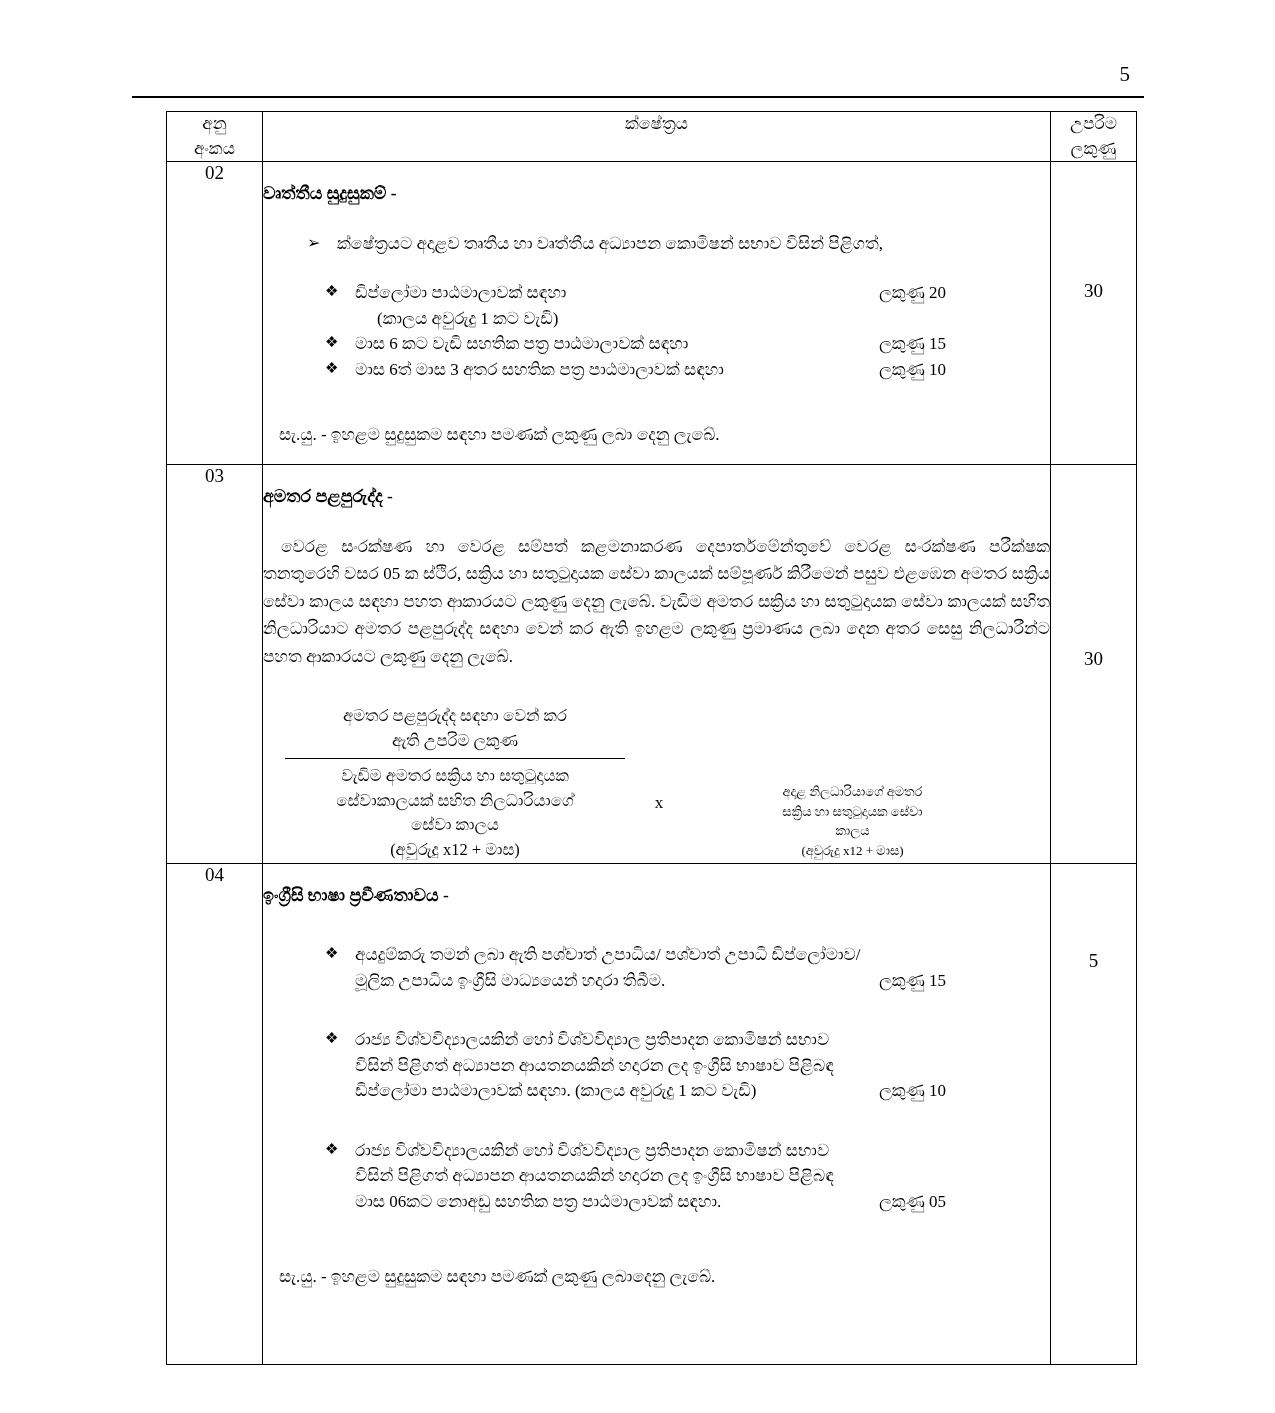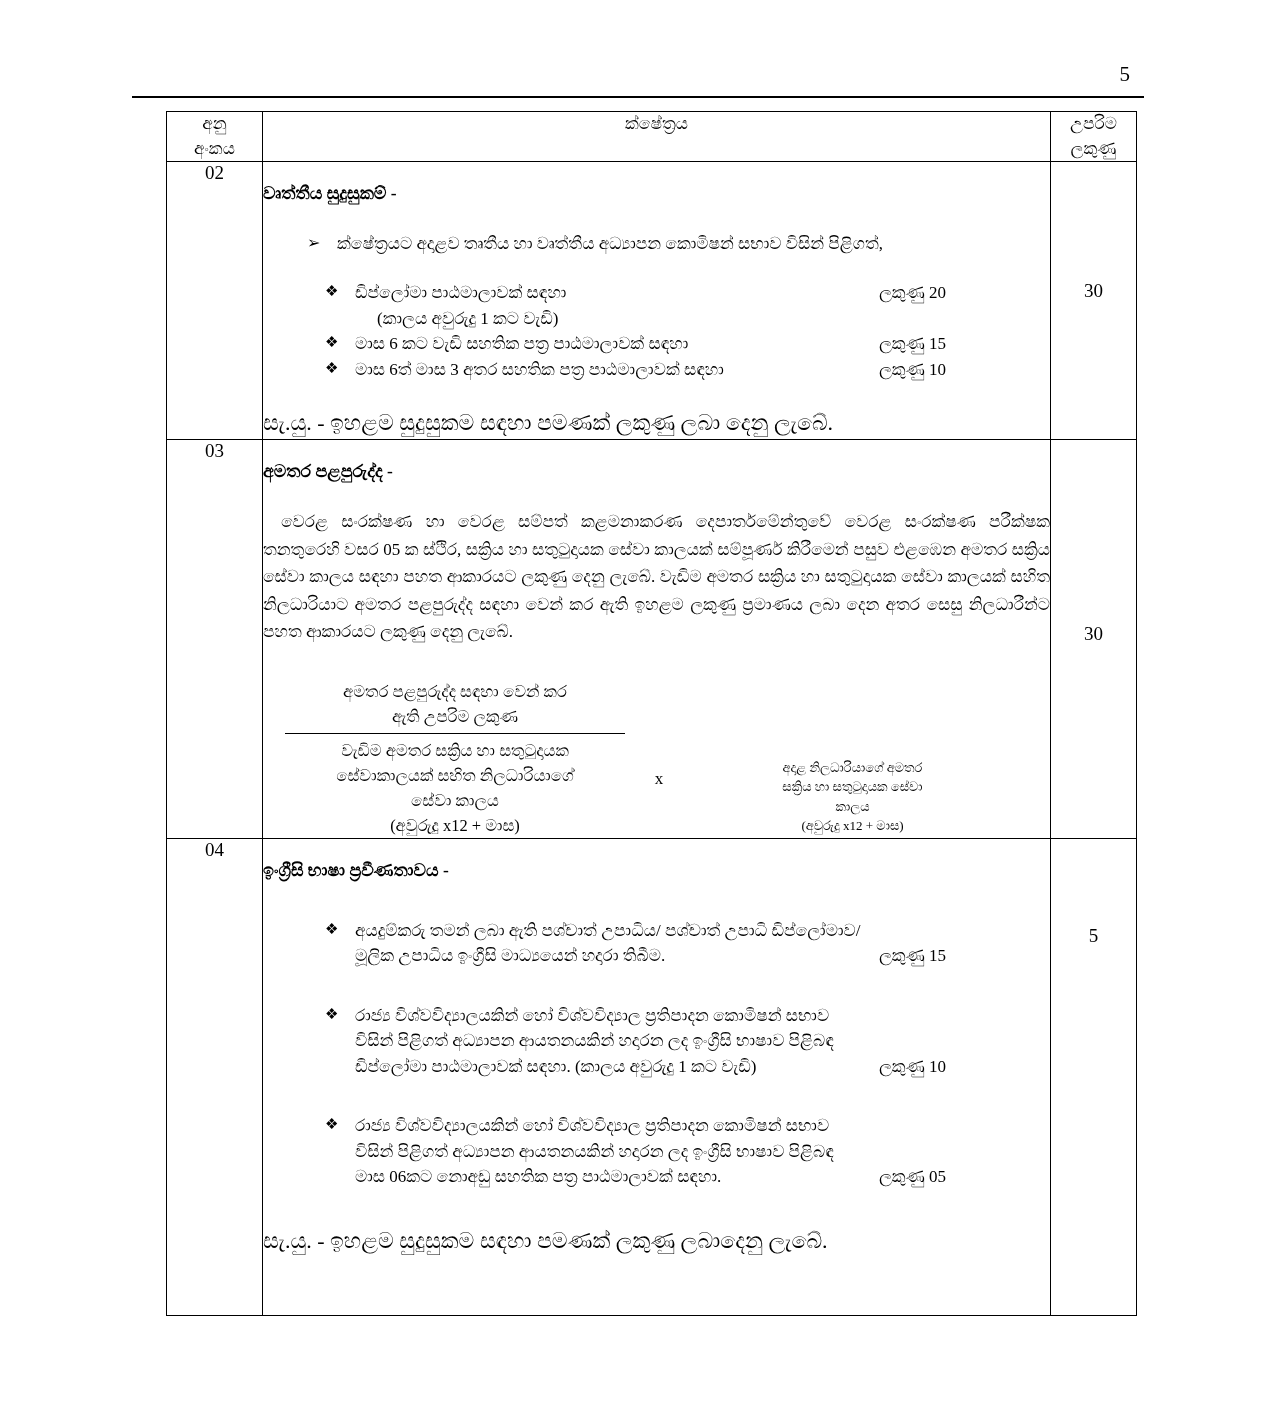--- a/index.html
+++ b/index.html
@@ -154,22 +154,22 @@
 
   .para {
     text-align: justify;
     text-justify: inter-word;
     margin: 0;
     line-height: 1.62;
     text-indent: 18px;
   }
 
   .note {
-    margin: 0;
-    font-size: 22px;
+    margin: 16px;
+    font-size: 17px;
   }
 
   
   .formula {
     display: flex;
     align-items: flex-start;
   }
   .frac {
     width: 348px;
     flex: 0 0 348px;

